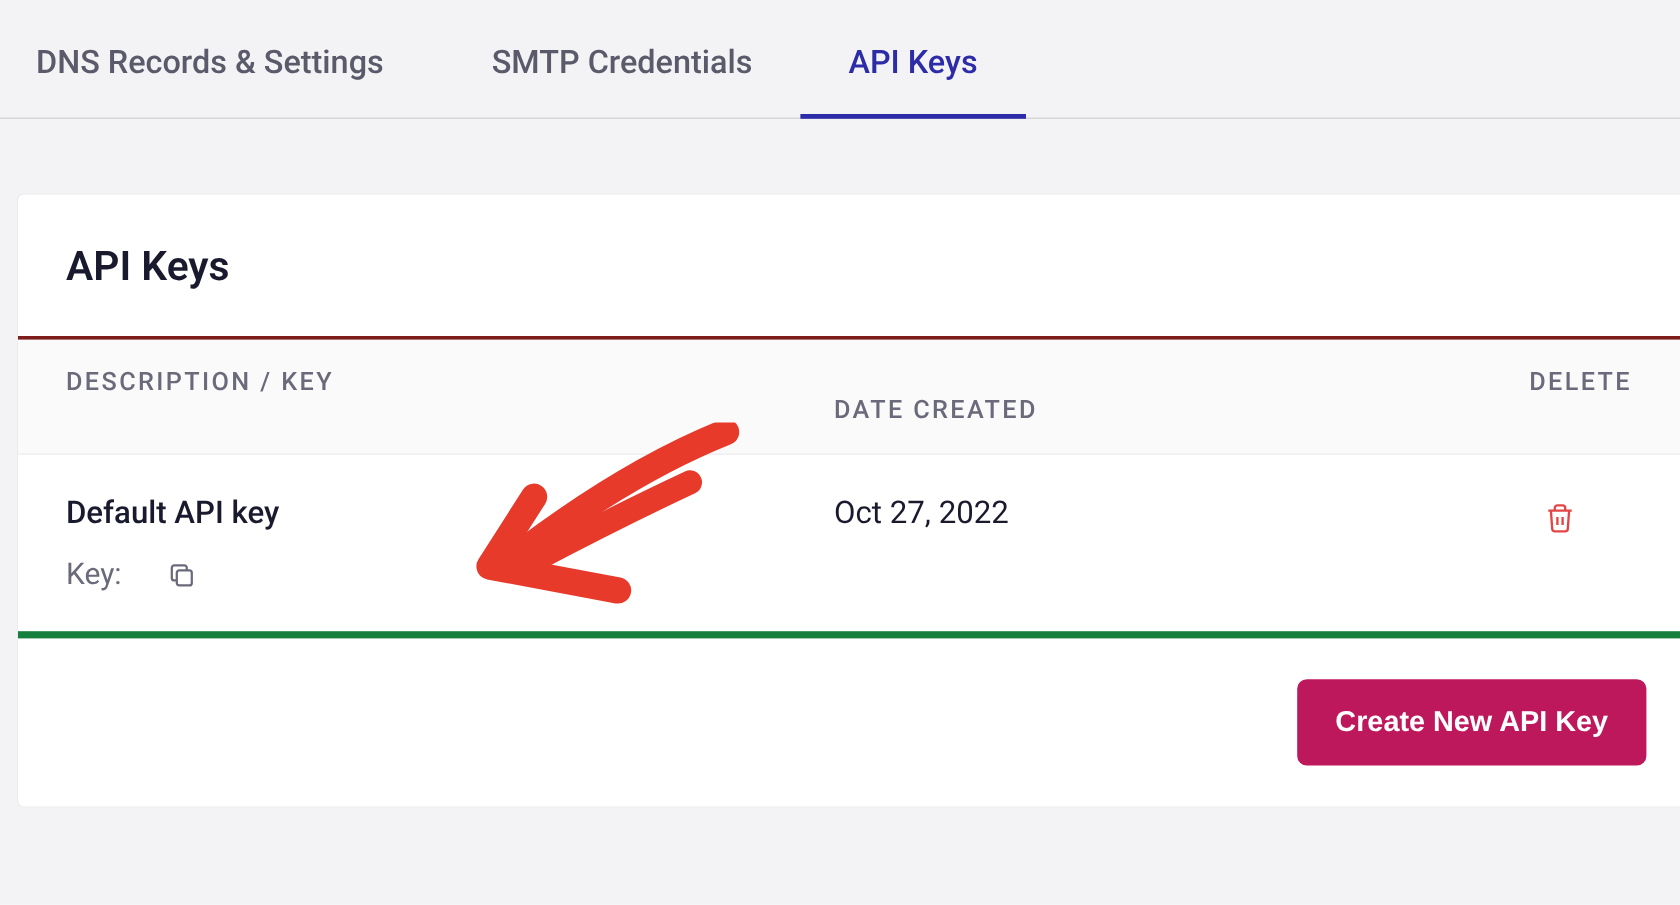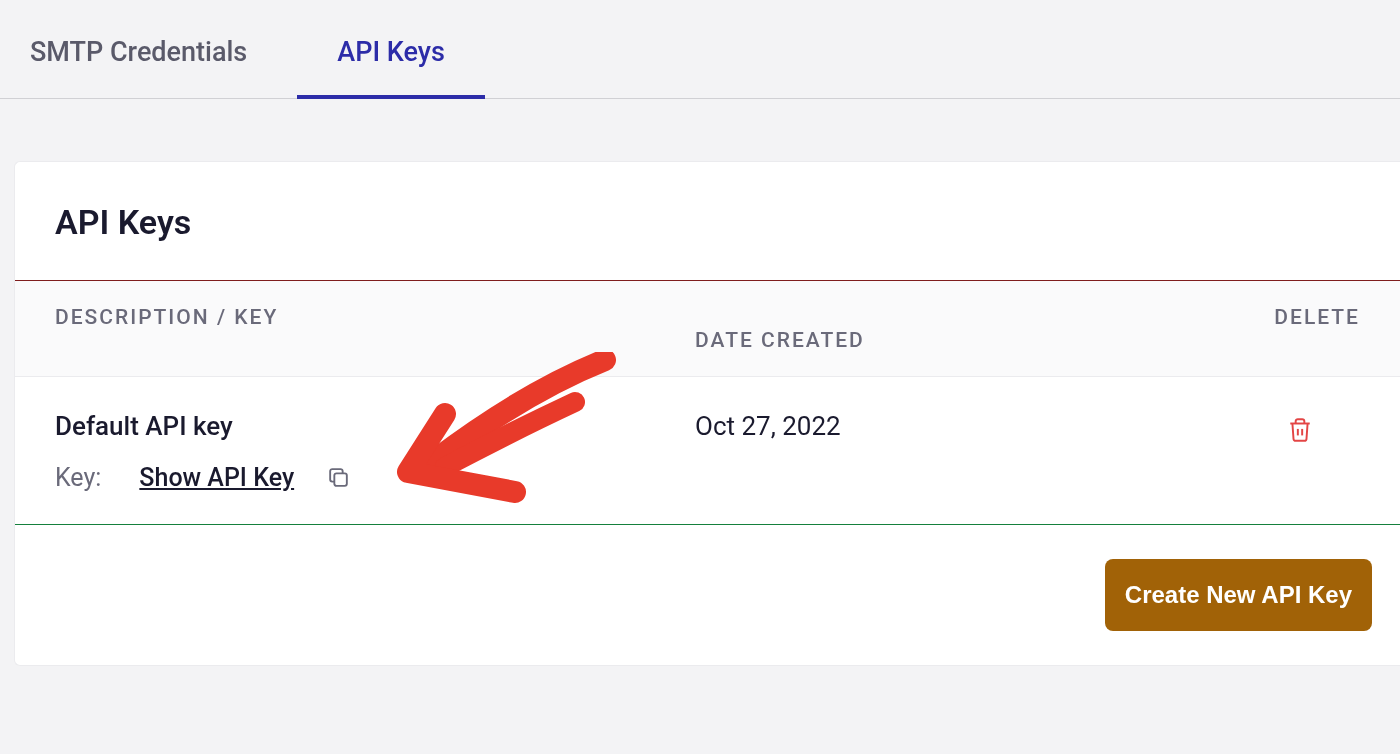--- a/index.html
+++ b/index.html
@@ -54,21 +54,21 @@
     }
     .card-title {
       font-size: 34px;
       font-weight: 600;
       color: #1a1a2e;
       padding: 40px 40px 38px 40px;
     }
     .table-header {
       display: flex;
       background: #fafafb;
-      border-top: 1px solid #7f1d1d;
+      border-top: 3px solid #7f1d1d;
       border-bottom: 1px solid #ebebee;
       padding: 24px 40px;
     }
     .th {
       font-size: 21px;
       color: #6a6a7a;
       letter-spacing: 2px;
       font-weight: 500;
     }
     .th-desc {
@@ -79,21 +79,21 @@
       margin-top: 23px;
     }
     .th-delete {
       flex: 0 0 120px;
       text-align: right;
     }
     .table-row {
       display: flex;
       padding: 34px 40px 32px 40px;
       align-items: flex-start;
-      border-bottom: 1px solid #15803d;
+      border-bottom: 6px solid #15803d;
     }
     .td-desc {
       flex: 0 0 640px;
     }
     .td-date {
       flex: 1;
       font-size: 26px;
       color: #1a1a2e;
     }
     .td-delete {
@@ -133,41 +133,44 @@
       cursor: pointer;
       display: inline-flex;
       margin-top: 6px;
     }
     .card-footer {
       padding: 34px 28px;
       display: flex;
       justify-content: flex-end;
     }
     .create-btn {
-      background: #a16207;
+      background: #be185d;
       color: white;
       border: none;
-      padding: 22px 20px;
+      padding: 22px 32px;
       font-size: 24px;
       font-weight: 600;
       border-radius: 8px;
       cursor: pointer;
     }
     .arrow-annotation {
       position: absolute;
       left: 370px;
       top: 190px;
       pointer-events: none;
     }
   </style>
 </head>
 <body>
 
 <div class="tabs">
   <div class="tab">
+    <span>DNS Records &amp; Settings</span>
+  </div>
+  <div class="tab">
     <span>SMTP Credentials</span>
   </div>
   <div class="tab active">
     <span>API Keys</span>
   </div>
 </div>
 
 <div class="card">
   <h2 class="card-title">API Keys</h2>
 
@@ -175,21 +178,20 @@
     <div class="th th-desc">DESCRIPTION / KEY</div>
     <div class="th th-date">DATE CREATED</div>
     <div class="th th-delete">DELETE</div>
   </div>
 
   <div class="table-row">
     <div class="td-desc">
       <div class="key-name">Default API key</div>
       <div class="key-row">
         <span class="key-label">Key:</span>
-        <span class="show-key-link">Show API Key</span>
         <span class="copy-icon">
           <svg width="25" height="25" viewBox="0 0 24 24" fill="none" stroke="#6a6a7a" stroke-width="1.8">
             <rect x="8" y="8" width="12" height="12" rx="2"></rect>
             <path d="M16 8V6a2 2 0 0 0-2-2H6a2 2 0 0 0-2 2v8a2 2 0 0 0 2 2h2"></path>
           </svg>
         </span>
       </div>
     </div>
     <div class="td-date">Oct 27, 2022</div>
     <div class="td-delete">

